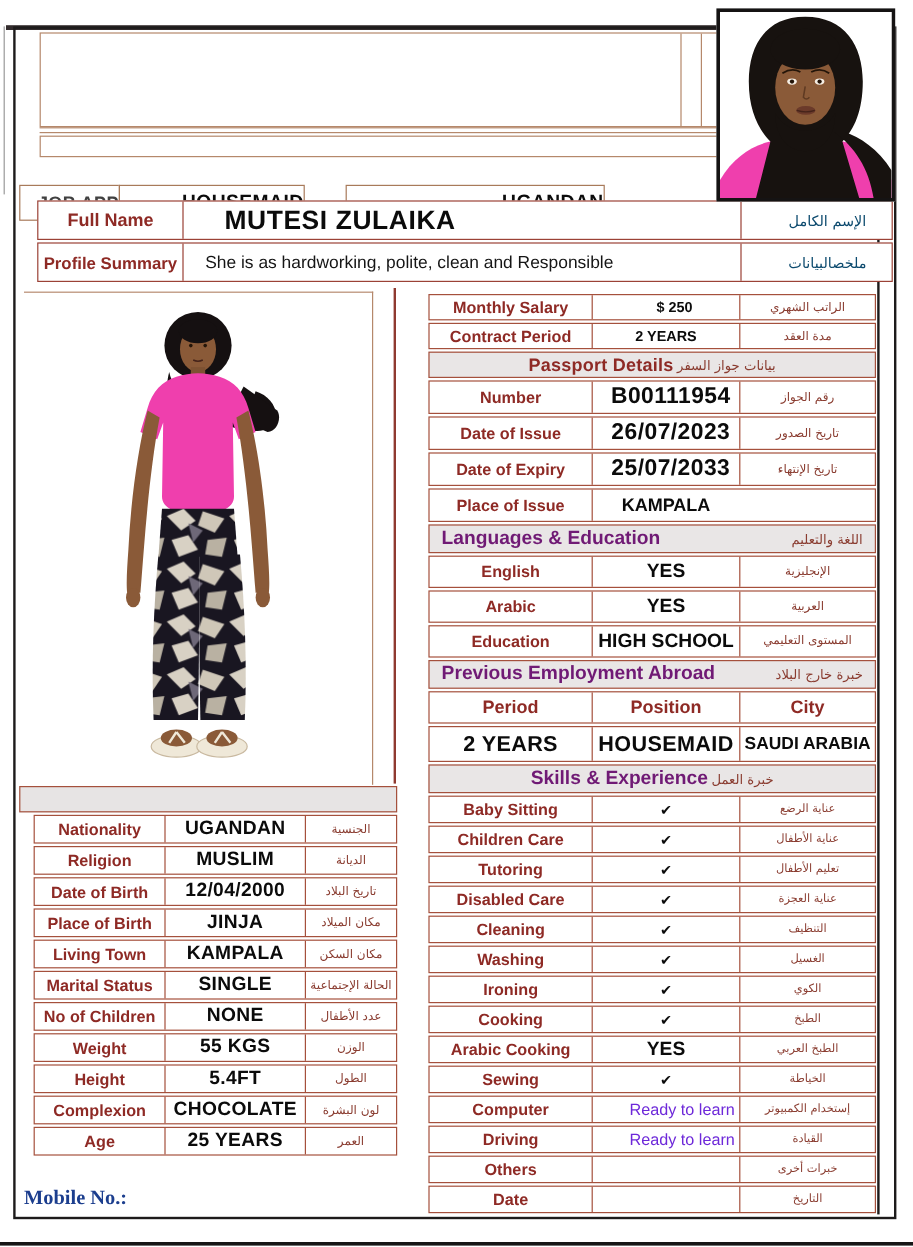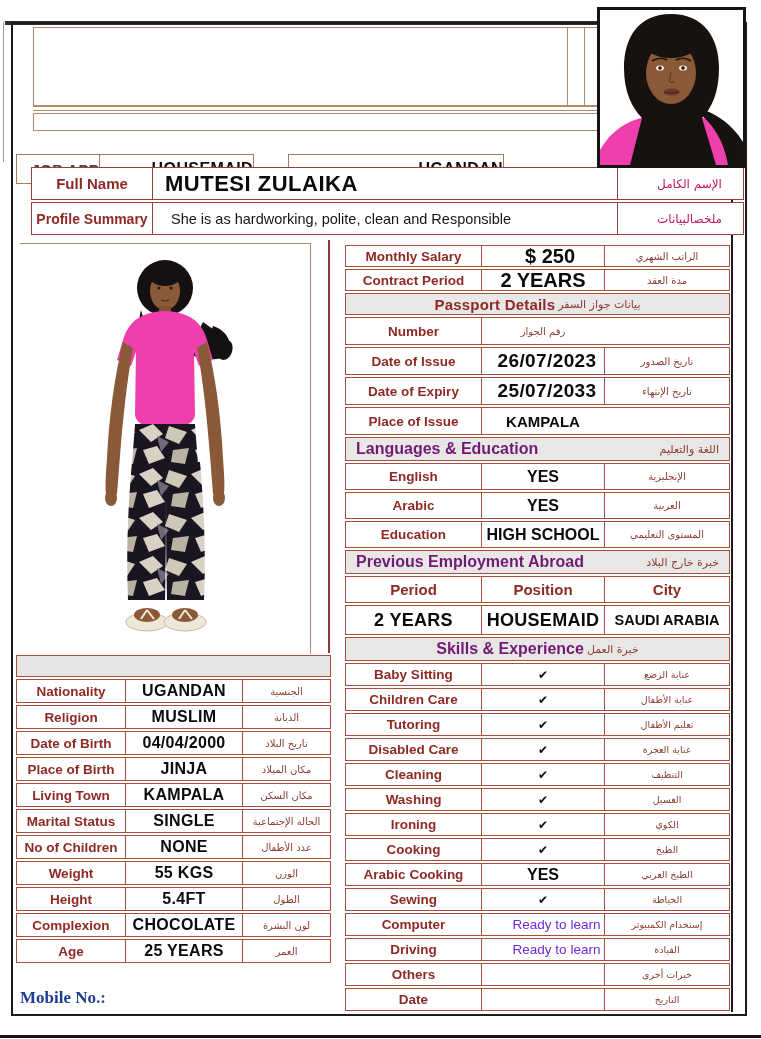--- a/index.html
+++ b/index.html
@@ -31,50 +31,50 @@
   .jobapp-t{font-weight:700;font-size:15px;color:#414141;letter-spacing:.3px;}
   .bigcell-t{font-weight:800;font-size:16px;color:#0c0c0c;letter-spacing:.4px;}
 
   
   .name-table{position:absolute;left:31px;top:167px;width:713px;display:flex;flex-direction:column;gap:2px;}
   .name-row{display:grid;grid-template-columns:120px 1fr 126px;height:31px;border:1px solid #9b4136;background:#fff;}
   .name-row>div{display:flex;align-items:center;overflow:hidden;border-left:1px solid #9b4136;}
   .name-row>div:first-child{border-left:none;}
   .fn-label{justify-content:center;color:#8e2a25;font-size:15px;font-weight:600;}
   .ps-label{justify-content:center;color:#8e2a25;font-size:14px;font-weight:800;}
-  .fn-value{padding-left:12px;font-size:22px;font-weight:800;letter-spacing:.5px;color:#0b0b0b;}
+  .fn-value{padding-left:34px;font-size:22px;font-weight:800;letter-spacing:.5px;color:#0b0b0b;}
   .ps-value{padding-left:18px;font-size:14.5px;font-weight:500;color:#151515;}
-  .name-ar{justify-content:center;font-family:"DejaVu Sans",sans-serif;font-size:12px;color:#be185d;padding-left:18px;}
+  .name-ar{justify-content:center;font-family:"DejaVu Sans",sans-serif;font-size:12px;color:#0c4a6e;padding-left:18px;}
 
   
   .photo-area{position:absolute;left:20px;top:243px;width:290px;height:410px;border-top:1px solid #b5886b;border-right:1px solid #b5886b;background:#fff;}
   .photo-area svg{display:block;width:100%;height:100%;}
   .mid-vline{position:absolute;left:328px;top:240px;height:413px;width:0;border-left:2px solid #8f3a30;}
 
   
   .tbl{display:flex;flex-direction:column;gap:2px;}
   .mount{display:contents;}
-  .tr{display:grid;border:1px solid #a5503c;background:#fff;}
+  .tr{display:grid;border:1px solid #a5503c;background:#fff;margin-left:12px;}
   .tr>div{display:flex;align-items:center;justify-content:center;overflow:hidden;border-left:1px solid #a5503c;}
   .tr>div:first-child{border-left:none;}
   .g3{grid-template-columns:135px 123px 1fr;}
   .gp{grid-template-columns:108px 117px 1fr;}
   .h20{height:20px}.h21{height:21px}.h22{height:22px}.h25{height:25px}.h26{height:26px}.h28{height:28px}
   .lbl{font-weight:700;color:#8e2a25;font-size:13.5px;}
   .ar{font-family:"DejaVu Sans",sans-serif;font-size:10px;color:#8a3c30;}
   .val{font-weight:800;color:#0b0b0b;}
 
   .rtable{position:absolute;left:345px;top:245px;width:385px;}
   .hdr{display:flex;align-items:center;background:#e9e6e6;border:1px solid #a5503c;}
   .hdr-center{justify-content:center;gap:3px;}
   .hdr-split{justify-content:space-between;padding:0 10px;}
   .hdr-title{font-weight:800;color:#8e2a25;font-size:15px;letter-spacing:.2px;}
   .hdr-title-lg{font-weight:800;color:#701a75;font-size:16px;}
   .hdr-ar{font-family:"DejaVu Sans",sans-serif;font-size:11px;color:#8a3c30;}
-  .c-val{font-size:20px;}
+  .c-val{font-size:12px;}
   .val-left{justify-content:flex-start;padding-left:14px;}
   .pv-big{font-size:19px;justify-content:flex-start;padding-left:8px;letter-spacing:.4px;}
   .pv-mid{font-size:15px;}
   .lv-val{font-size:16px;}
   .colhead{font-weight:800;color:#8e2a25;font-size:15px;}
   .emp-val{font-size:18px;letter-spacing:.3px;}
   .emp-city{font-size:14.5px;}
   .sk-lbl{font-size:13.5px;}
   .sk-check{font-family:"DejaVu Sans",sans-serif;font-size:12px;font-weight:700;}
   .sk-yes{font-size:16px;}
@@ -201,20 +201,21 @@
           <div class="val c-val">2 YEARS</div>
           <div class="ar" dir="rtl">مدة العقد</div>
         </div></div>
 
     <div class="tr hdr hdr-center h20" style="display:flex;">
       <span class="hdr-title">Passport Details</span>
       <span class="hdr-ar" dir="rtl">بيانات جواز السفر</span>
     </div>
     <div id="m-passport" class="mount"><div class="tr g3 h26">
           <div class="lbl">Number</div>
+          <div class="val pv-big">B00111954</div>
           <div class="ar" dir="rtl">رقم الجواز</div>
         </div><div class="tr g3 h26">
           <div class="lbl">Date of Issue</div>
           <div class="val pv-big">26/07/2023</div>
           <div class="ar" dir="rtl">تاريخ الصدور</div>
         </div><div class="tr g3 h26">
           <div class="lbl">Date of Expiry</div>
           <div class="val pv-big">25/07/2033</div>
           <div class="ar" dir="rtl">تاريخ الإنتهاء</div>
         </div><div class="tr g3 h26">
@@ -323,21 +324,21 @@
     <div id="m-personal" class="mount"><div class="tr gp h22">
           <div class="lbl">Nationality</div>
           <div class="val p-val">UGANDAN</div>
           <div class="ar" dir="rtl">الجنسية</div>
         </div><div class="tr gp h22">
           <div class="lbl">Religion</div>
           <div class="val p-val">MUSLIM</div>
           <div class="ar" dir="rtl">الديانة</div>
         </div><div class="tr gp h22">
           <div class="lbl">Date of Birth</div>
-          <div class="val p-val">04/04/2000</div>
+          <div class="val p-val">12/04/2000</div>
           <div class="ar" dir="rtl">تاريخ البلاد</div>
         </div><div class="tr gp h22">
           <div class="lbl">Place of Birth</div>
           <div class="val p-val">JINJA</div>
           <div class="ar" dir="rtl">مكان الميلاد</div>
         </div><div class="tr gp h22">
           <div class="lbl">Living Town</div>
           <div class="val p-val">KAMPALA</div>
           <div class="ar" dir="rtl">مكان السكن</div>
         </div><div class="tr gp h22">

